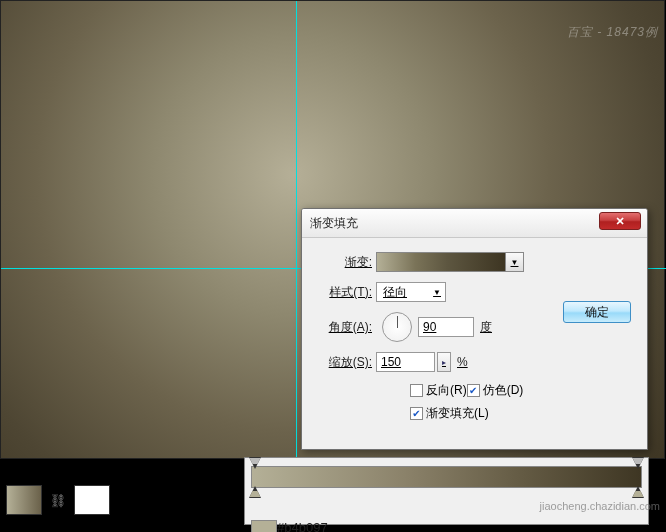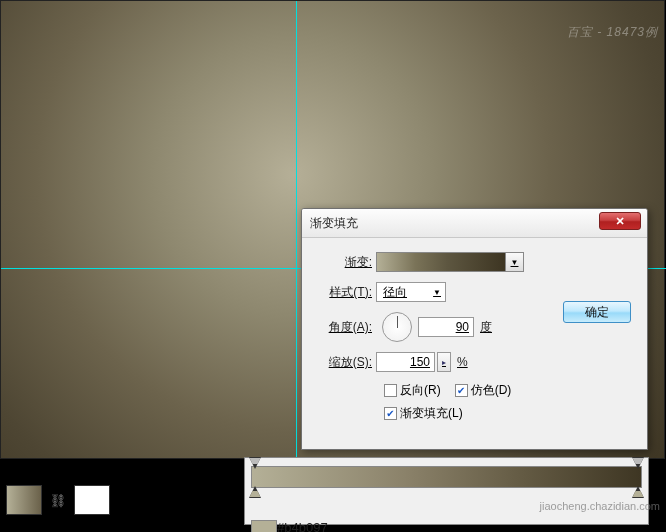--- a/index.html
+++ b/index.html
@@ -103,32 +103,32 @@
     .angle-dial::after {
       content: ""; position: absolute;
       left: 50%; top: 3px; width: 1px; height: 12px;
       background: #555;
     }
     .num-input {
       width: 56px; height: 20px;
       border: 1px solid #999;
       background: #fff;
       padding: 0 4px;
-      display: flex; align-items: center; justify-content: flex-end;
+      display: flex; align-items: center;
     }
     .stepper {
       width: 14px; height: 20px;
       border: 1px solid #999;
       background: linear-gradient(#fafafa,#e4e4e4);
       margin-left: 2px;
       display: flex; align-items: center; justify-content: center;
       font-size: 8px; color: #336;
     }
     .unit { margin-left: 6px; color: #222; }
-    .checks { margin-left: 70px; display: flex; gap: 14px; }
+    .checks { margin-left: 96px; display: flex; }
     .chk {
       display: flex; align-items: center; gap: 3px;
     }
     .chk-box {
       width: 13px; height: 13px;
       border: 1px solid #888;
       background: #fff;
       display: flex; align-items: center; justify-content: center;
       font-size: 10px; color: #1857c5;
     }

